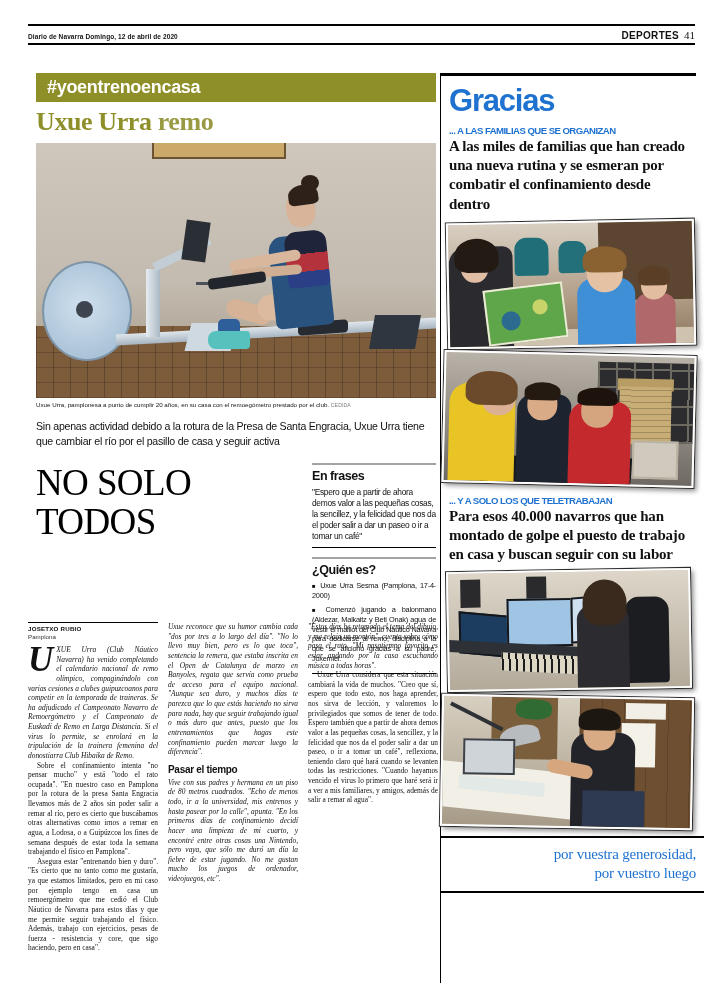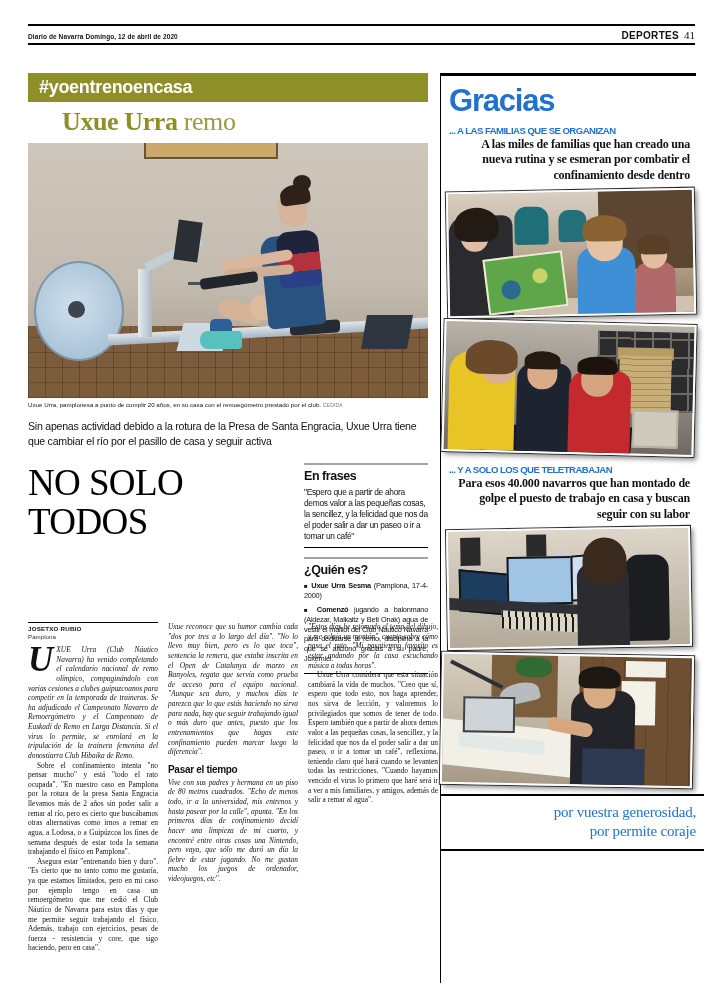--- a/index.html
+++ b/index.html
@@ -14,31 +14,31 @@
             padding:3px 0 2px;}
   .mast-left{font-family:"Liberation Sans",sans-serif;font-size:6.5px;
              font-weight:700;letter-spacing:.1px;color:#111;}
   .mast-right{display:flex;align-items:baseline;gap:5px;}
   .mast-section{font-family:"Liberation Sans",sans-serif;font-size:10px;
                 font-weight:700;letter-spacing:.3px;}
   .mast-page{font-family:"Liberation Serif",serif;font-size:11px;}
   .mast-rule-bot{height:1.5px;background:#000;}
 
   
-  .main-col{position:absolute;left:28px;top:73px;width:400px;}
+  .main-col{position:absolute;left:36px;top:73px;width:400px;}
 
   .hashtag-bar{background:#8f8f2a;height:29px;display:flex;align-items:center;
                padding-left:11px;}
   .hashtag-bar span{font-family:"Liberation Sans",sans-serif;font-weight:700;
                     font-size:18px;color:#fff;letter-spacing:-.3px;}
 
   .kicker{margin-top:7px;font-family:"Liberation Serif",serif;font-size:26px;
           color:#8f8f2a;letter-spacing:-.4px;line-height:1;}
-  .kicker b{font-weight:700;margin-left:34px;}
-  .kicker i{font-style:normal;font-weight:400;color:#9a9a44;}
+  .kicker b{font-weight:700;}
+  .kicker i{font-style:normal;font-weight:700;color:#9a9a44;}
 
   
   .hero{margin-top:8px;width:400px;height:255px;position:relative;overflow:hidden;
         background:#b9b2a6;}
   .hero .wall{position:absolute;inset:0;
        background:linear-gradient(180deg,#cfc7bb 0%,#c3bbaf 55%,#b6ad9f 72%,#8a6a4a 72%,#7b5c3d 100%);}
   .hero .stone{position:absolute;right:0;top:0;width:88px;height:184px;
        background:
          repeating-linear-gradient(0deg,#8d8madd 0 0),
          repeating-linear-gradient(0deg,#9b9183 0px,#9b9183 7px,#7d7467 7px,#7d7467 8px),
@@ -111,21 +111,21 @@
 
   .boxcol{width:124px;}
   .box{border-top:2px solid #a3a3a3;border-bottom:1px solid #000;padding:4px 0 5px;}
   .box + .box{margin-top:9px;}
   .box-h{font-family:"Liberation Sans",sans-serif;font-weight:700;font-size:12.5px;
        letter-spacing:-.45px;margin-bottom:4px;}
   .box-p{font-family:"Liberation Sans",sans-serif;font-size:8.4px;line-height:1.32;
        letter-spacing:-.3px;}
   .who-item{font-family:"Liberation Sans",sans-serif;font-size:7.4px;line-height:1.3;
        letter-spacing:-.25px;margin-bottom:5px;text-align:justify;}
-  .who-item b{font-weight:700;}
+  .who-item b{font-weight:400;}
   .sq{font-size:6px;}
 
   
   .body-cols{position:absolute;left:28px;top:622px;width:410px;display:flex;gap:10px;}
   .bcol{width:130px;}
   .byline{font-family:"Liberation Sans",sans-serif;font-weight:700;font-size:6.2px;
        letter-spacing:.2px;border-top:1px solid #000;padding-top:2px;}
   .byline-city{font-family:"Liberation Sans",sans-serif;font-size:6.2px;color:#333;
        margin-top:1px;margin-bottom:5px;}
   .btext{font-family:"Liberation Serif",serif;font-size:7.4px;line-height:1.3;
@@ -140,22 +140,22 @@
   
   .rail-col{position:absolute;left:440px;top:73px;width:255px;height:910px;
        border-left:1.5px solid #000;padding-left:0;}
   .rail-inner{position:relative;width:255px;}
   .rail-top-rule{height:3px;background:#000;width:255px;}
   .gracias{font-family:"Liberation Sans",sans-serif;font-weight:700;font-size:31px;
        color:#1f72d0;letter-spacing:-1.2px;margin:7px 0 6px 8px;}
 
   .rail-kicker{font-family:"Liberation Sans",sans-serif;font-weight:700;font-size:9.6px;
        color:#1f72d0;letter-spacing:-.55px;margin:0 0 1px 8px;}
-  .rail-lede{font-family:"Liberation Serif",serif;font-weight:700;font-size:12px;
-       line-height:1.28;letter-spacing:-.2px;margin:0 6px 0 8px;text-align:right;}
+  .rail-lede{font-family:"Liberation Serif",serif;font-weight:700;font-size:15px;
+       line-height:1.28;letter-spacing:-.2px;margin:0 6px 0 8px;}
 
   .ph{position:relative;overflow:hidden;background:#c9c3bb;
       border:2px solid #fff;box-shadow:0 0 0 1px #2b2b2b, 3px 3px 5px rgba(0,0,0,.45);}
 
   
   .p1{margin:7px 0 0 6px;width:244px;height:122px;transform:rotate(-1.1deg);}
   .p1 .bg{position:absolute;inset:0;background:linear-gradient(180deg,#d8cfc2,#b39f89 60%,#8d7760);}
   .p1 .wdoor{position:absolute;left:150px;top:0;width:94px;height:78px;background:#5c4631;}
   .p1 .chairA{position:absolute;left:66px;top:14px;width:34px;height:38px;background:#1f6e78;border-radius:12px 12px 4px 4px;}
   .p1 .chairB{position:absolute;left:110px;top:18px;width:28px;height:32px;background:#23707b;border-radius:10px 10px 4px 4px;}
@@ -437,19 +437,19 @@
         <div class="laptop"></div>
         <div class="man"></div>
         <div class="jeans"></div>
         <div class="marm"></div>
         <div class="mface"></div>
         <div class="mhair"></div>
       </div>
 
       <div class="rail-foot">
         <div>por vuestra generosidad,</div>
-        <div>por permite coraje</div>
+        <div>por vuestro luego</div>
       </div>
 
     </div>
   </div>
 
 </div>
 
 </body></html>

